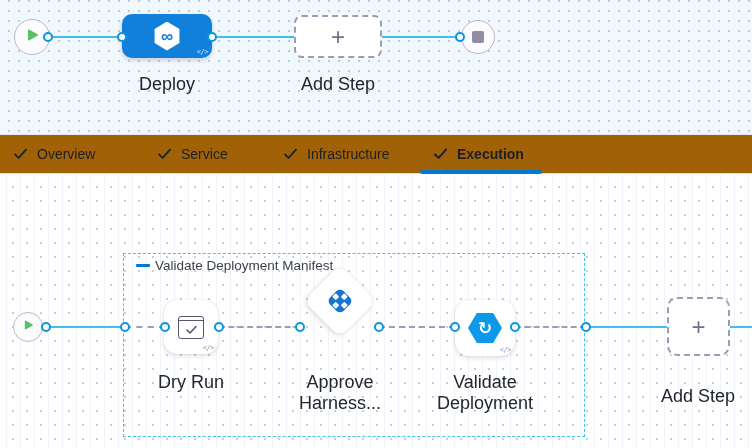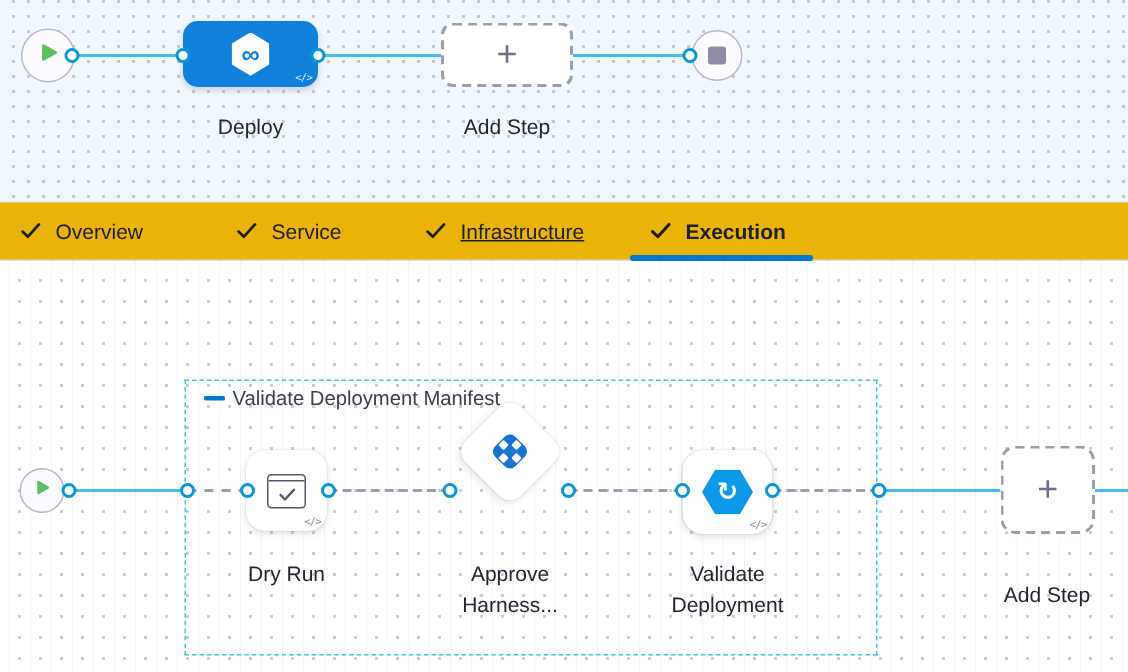--- a/index.html
+++ b/index.html
@@ -24,40 +24,40 @@
   }
 
   
   .line{position:absolute;height:2px;background:#45bbee;z-index:2;}
   .dline{position:absolute;height:0;border-top:2px dashed #9b9db4;z-index:2;}
   .port{position:absolute;width:10px;height:10px;border-radius:50%;
         background:#fff;border:2px solid #0a96de;box-sizing:border-box;z-index:6;}
   .circle-node{position:absolute;border-radius:50%;background:#fcfcfe;
         border:1.5px solid #b9b7ca;box-sizing:border-box;
         display:flex;align-items:center;justify-content:center;z-index:4;}
-  .node-label{position:absolute;font-size:14px;color:#22262e;text-align:center;line-height:21px;z-index:3;}
+  .node-label{position:absolute;font-size:18px;color:#22262e;text-align:center;line-height:21px;z-index:3;}
   .code-icon{position:absolute;right:4px;bottom:2px;font-size:7px;letter-spacing:-0.5px;
         font-family:"DejaVu Sans Mono",monospace;line-height:8px;}
 
   
   .deploy-node{position:absolute;left:122px;top:14px;width:90px;height:44px;
         background:#1080db;border-radius:10px;z-index:4;
         display:flex;align-items:center;justify-content:center;
         box-shadow:0 2px 4px rgba(16,24,64,.18);}
   .hexagon{width:27px;height:29px;background:#fff;
         clip-path:polygon(50% 0,96% 26%,96% 74%,50% 100%,4% 74%,4% 26%);
         display:flex;align-items:center;justify-content:center;}
   .hexagon span{color:#1080db;font-size:17px;font-weight:bold;line-height:17px;}
   .dashed-box{position:absolute;background:#fff;border:2px dashed #9a9cb0;
         box-sizing:border-box;display:flex;align-items:center;justify-content:center;z-index:4;}
   .plus-glyph{color:#6d7086;font-size:24px;font-weight:300;line-height:24px;}
   .stop-square{width:12px;height:12px;background:#8f8ca3;border-radius:2px;}
 
   
-  .tabbar{position:absolute;left:0;top:135px;width:752px;height:39px;background:#eab308;
+  .tabbar{position:absolute;left:0;top:135px;width:752px;height:39px;background:#a16207;
         border-bottom:1px solid #d8dbe4;box-sizing:border-box;}
   .tab{position:absolute;top:0;height:38px;display:flex;align-items:center;gap:9px;
         font-size:14px;color:#1d1f27;cursor:pointer;}
   .tab.active{font-weight:700;}
   .tab svg{flex:0 0 auto;}
   .tab-underline{position:absolute;left:420px;top:35px;width:122px;height:4px;
         background:#0278d5;border-radius:2px;z-index:2;}
 
   
   .group-box{position:absolute;left:123px;top:79px;width:462px;height:184px;
@@ -134,21 +134,21 @@
           <path d="M2 7.4 L5.6 10.8 L13 2.6" stroke="#1d1f27" stroke-width="1.8" fill="none" stroke-linecap="round" stroke-linejoin="round"></path>
         </svg>
       <span>Overview</span>
     </div>
     <div class="tab" style="left:157px;">
       <svg width="15" height="14" viewBox="0 0 15 14">
           <path d="M2 7.4 L5.6 10.8 L13 2.6" stroke="#1d1f27" stroke-width="1.8" fill="none" stroke-linecap="round" stroke-linejoin="round"></path>
         </svg>
       <span>Service</span>
     </div>
-    <div class="tab" style="left:283px;text-decoration:underline;">
+    <div class="tab" style="left:283px;">
       <svg width="15" height="14" viewBox="0 0 15 14">
           <path d="M2 7.4 L5.6 10.8 L13 2.6" stroke="#1d1f27" stroke-width="1.8" fill="none" stroke-linecap="round" stroke-linejoin="round"></path>
         </svg>
       <span>Infrastructure</span>
     </div>
     <div class="tab active" style="left:433px;">
       <svg width="15" height="14" viewBox="0 0 15 14">
           <path d="M2 7.4 L5.6 10.8 L13 2.6" stroke="#1d1f27" stroke-width="2" fill="none" stroke-linecap="round" stroke-linejoin="round"></path>
         </svg>
       <span>Execution</span>

